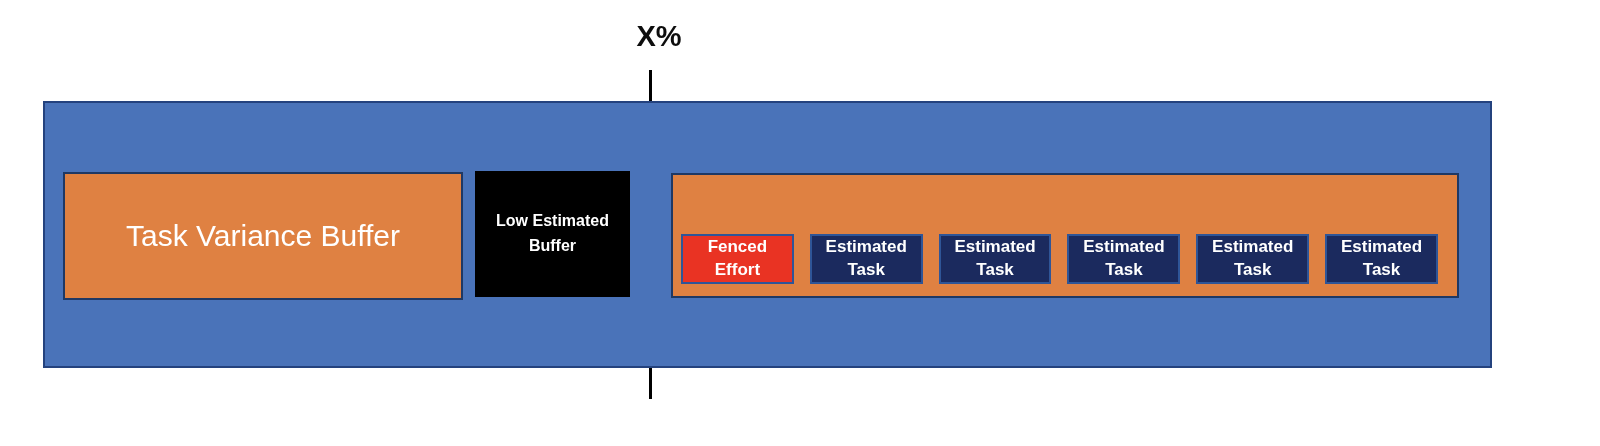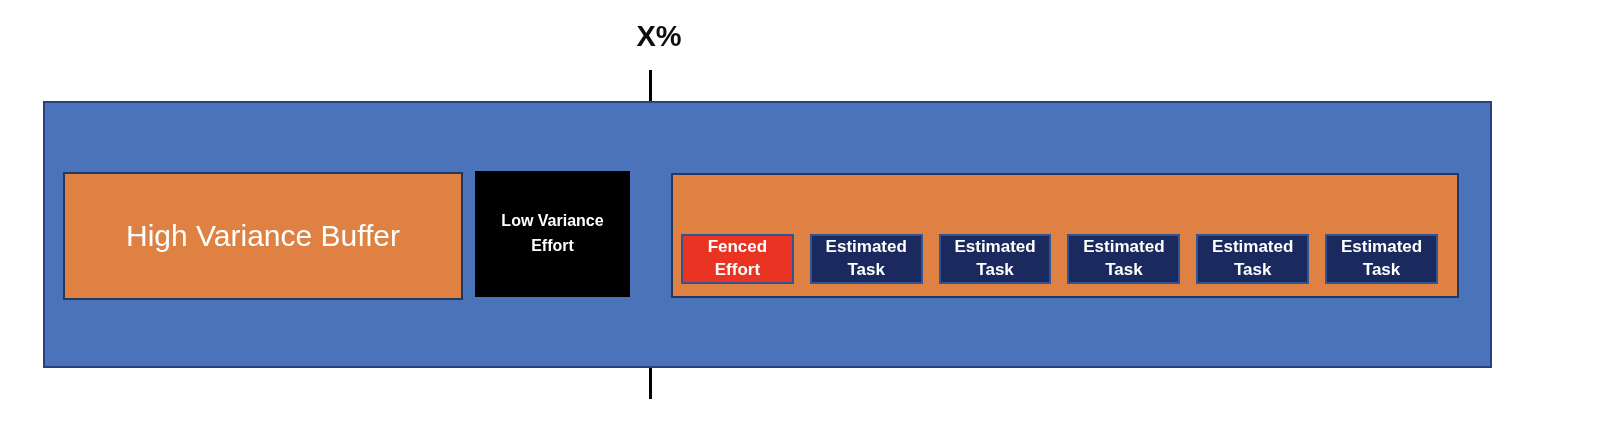--- a/index.html
+++ b/index.html
@@ -101,23 +101,23 @@
 <body>
 
 <div class="canvas">
 
   <div class="threshold-label">X%</div>
 
   <div class="threshold-line"></div>
 
   <div class="outer-rect">
 
-    <div class="inner-box hvb">High Variance Buffer</div>
+    <div class="inner-box hvb">Task Variance Buffer</div>
 
-    <div class="inner-box lvb">Low Variance Effort</div>
+    <div class="inner-box lvb">Low Estimated Buffer</div>
 
     <div class="cp">
       <div class="cp-row">
         <div class="task-box fenced">Fenced Effort</div>
         <div class="task-box">Estimated Task</div>
         <div class="task-box">Estimated Task</div>
         <div class="task-box">Estimated Task</div>
         <div class="task-box">Estimated Task</div>
         <div class="task-box">Estimated Task</div>
       </div>

